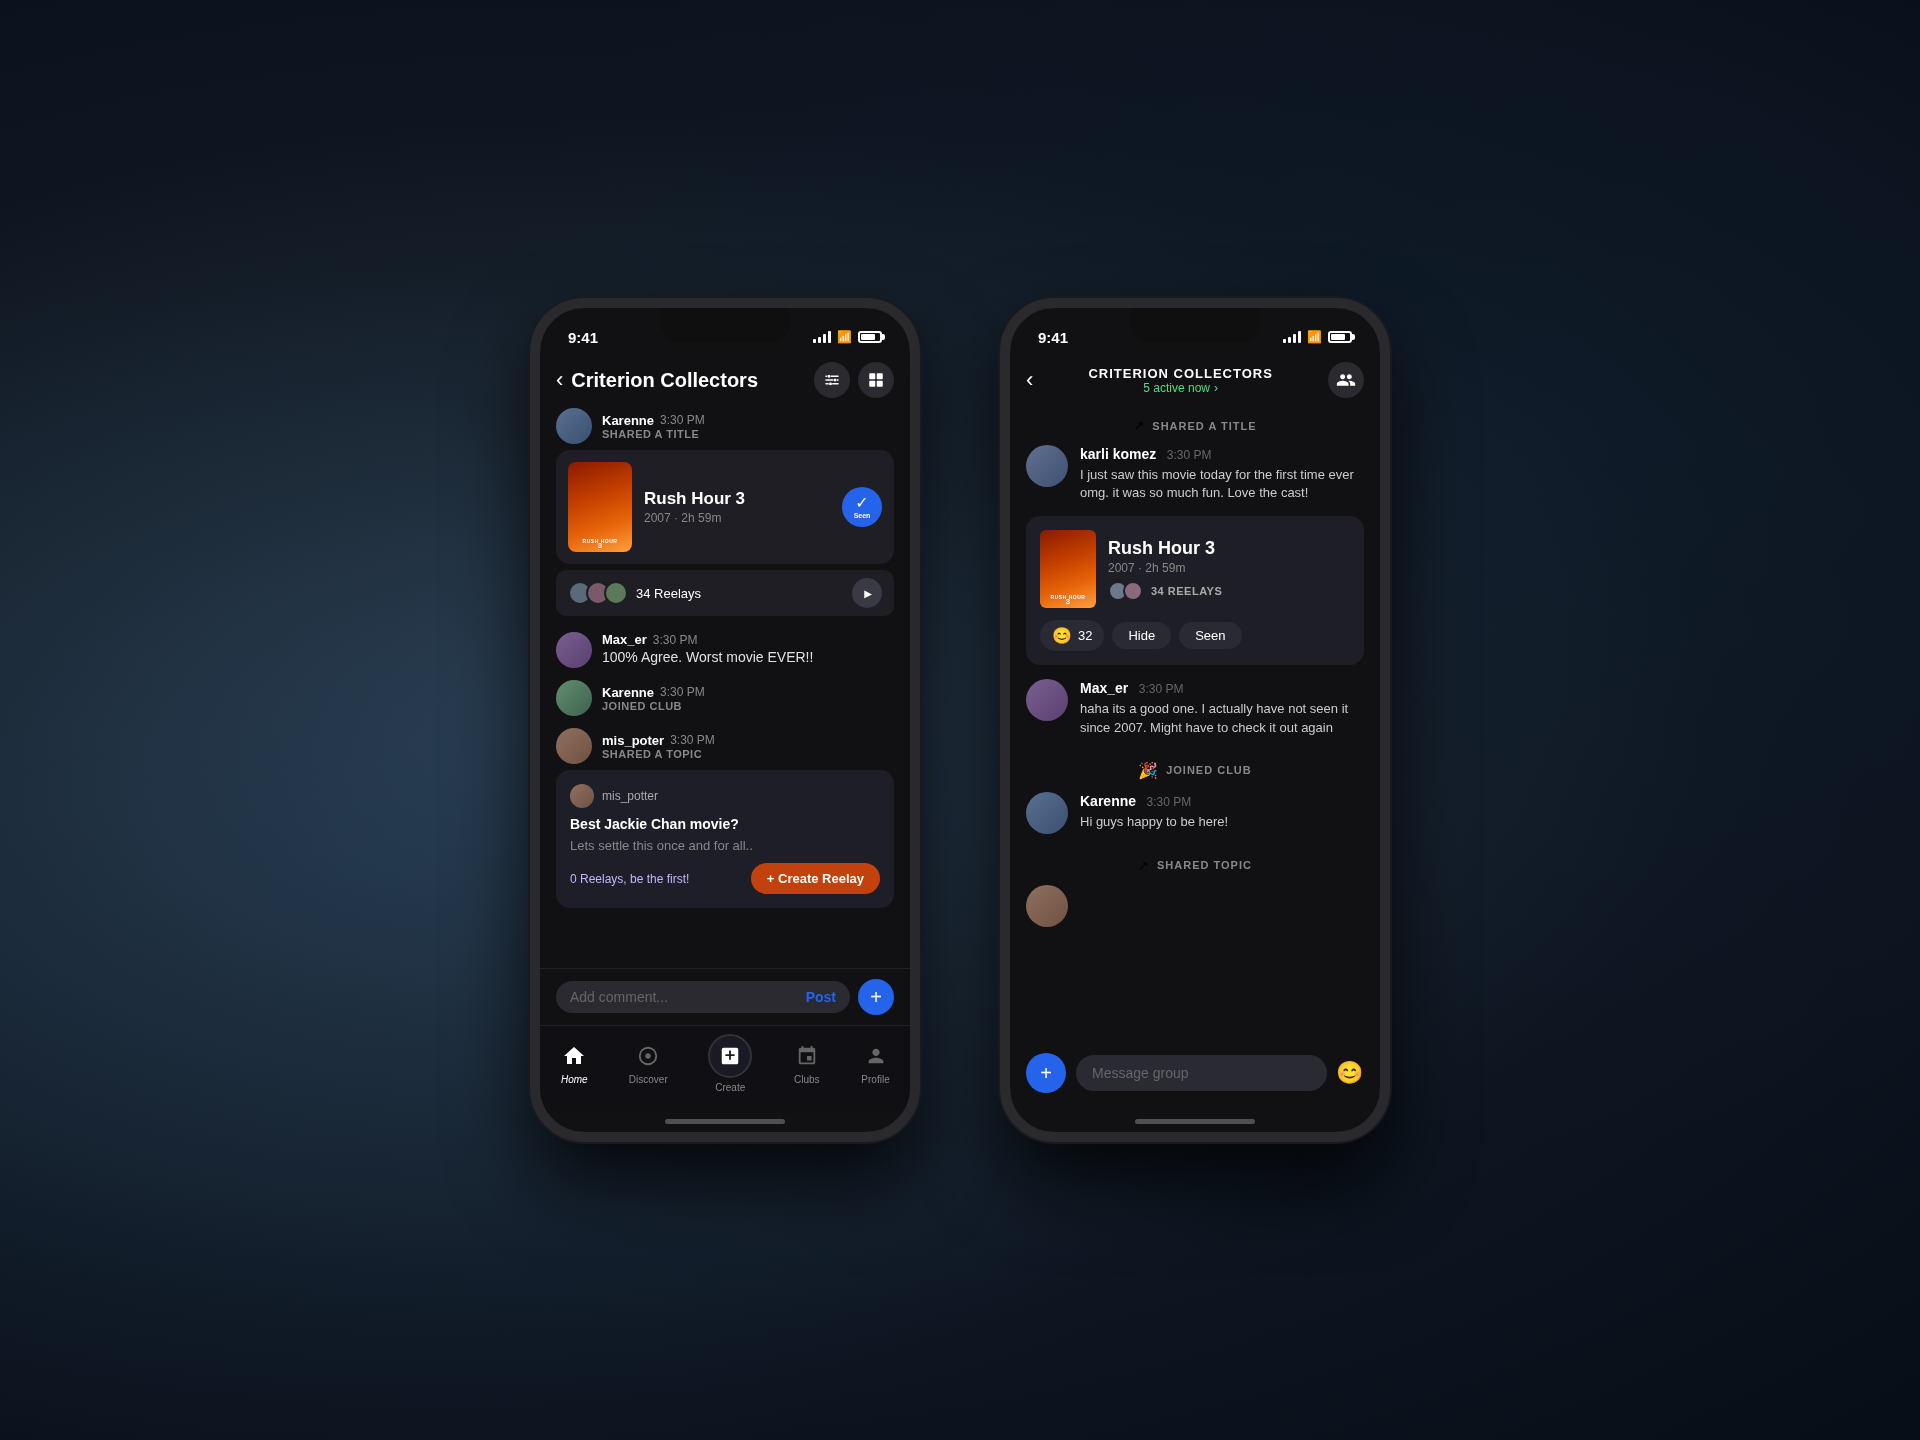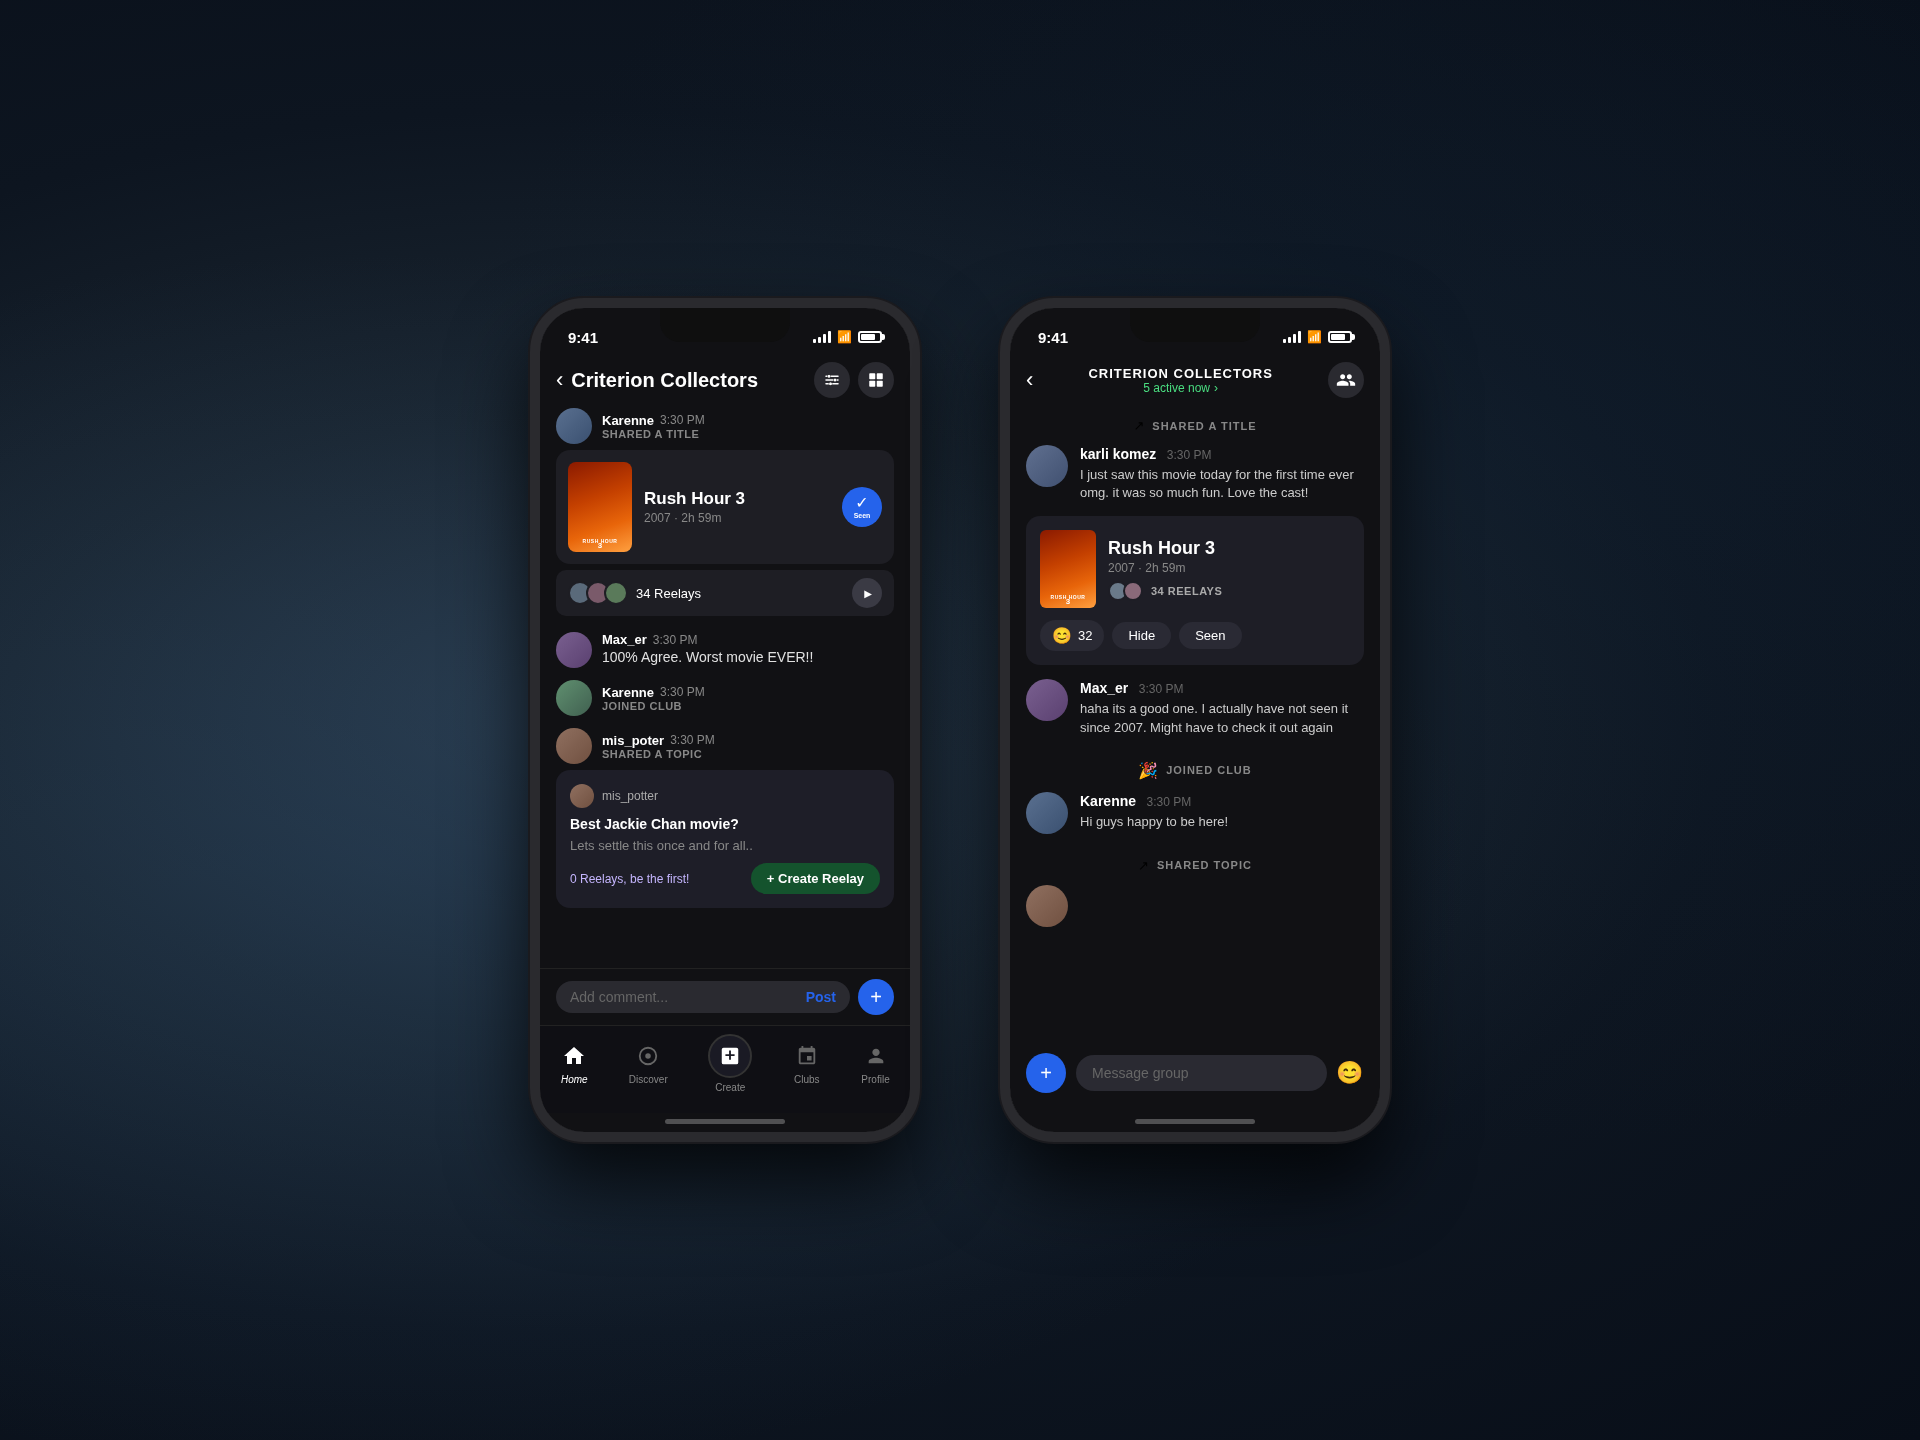--- a/index.html
+++ b/index.html
@@ -472,21 +472,21 @@
       align-items: center;
       justify-content: space-between;
     }
 
     .reelays-be-first {
       font-size: 12px;
       color: #c4b5fd;
     }
 
     .create-reelay-btn {
-      background: #14532d;
+      background: #c2410c;
       border-radius: 20px;
       padding: 8px 16px;
       color: white;
       font-size: 13px;
       font-weight: 600;
       cursor: pointer;
       display: flex;
       align-items: center;
       gap: 4px;
     }

